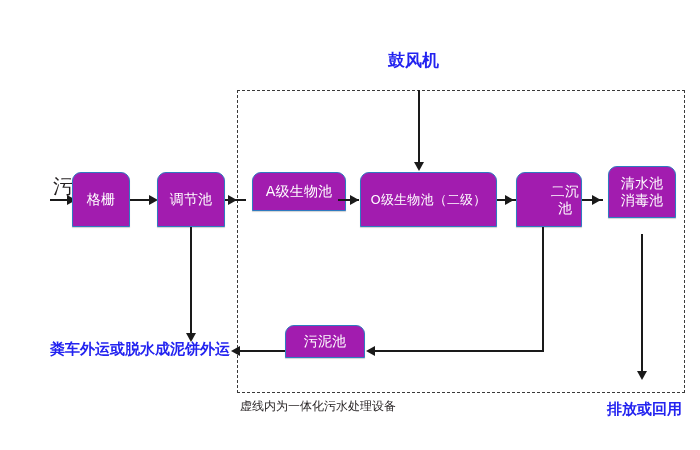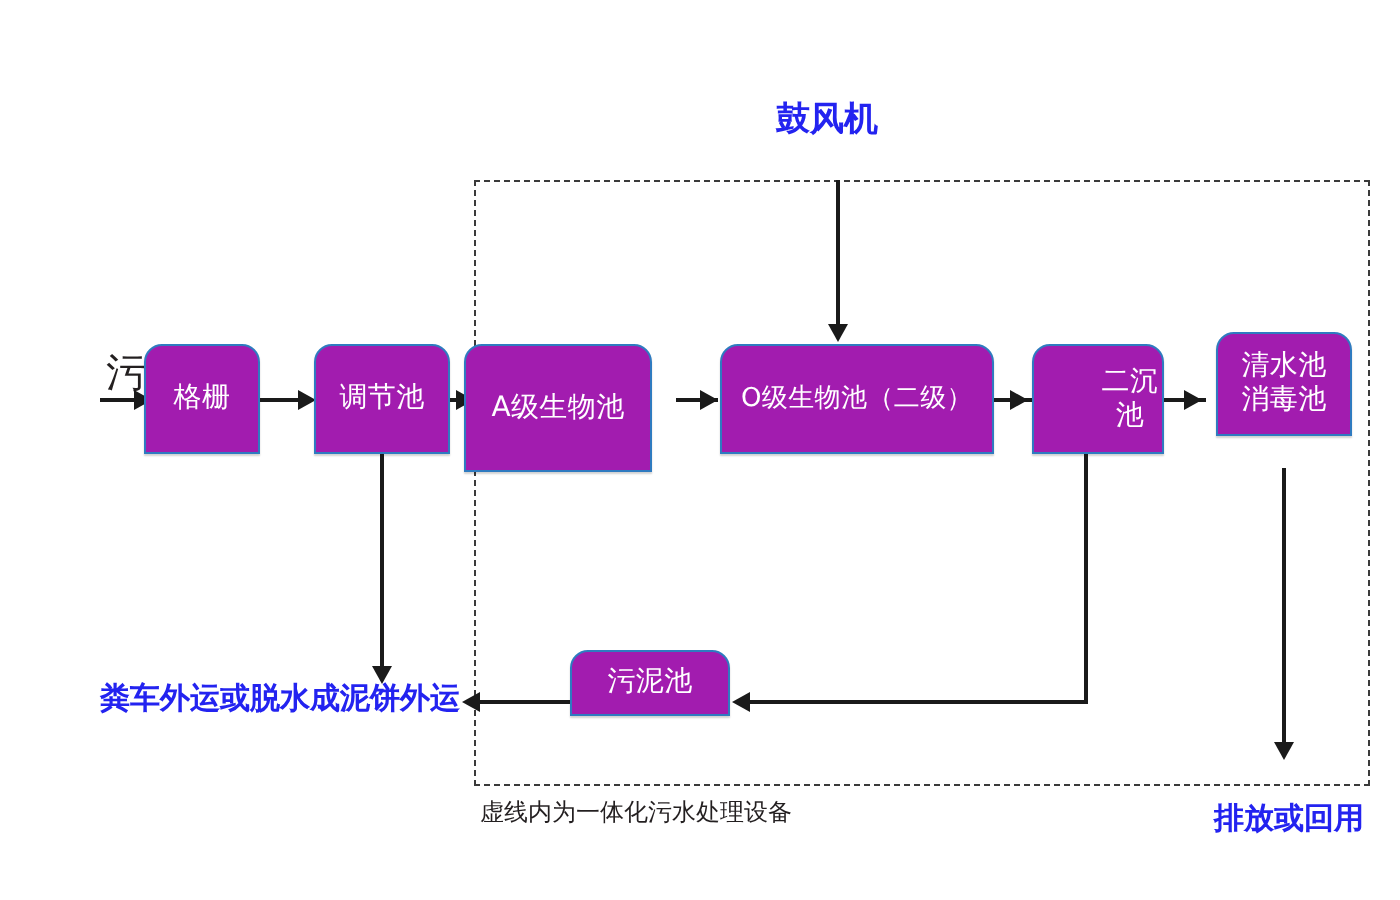--- a/index.html
+++ b/index.html
@@ -109,21 +109,21 @@
   <div class="arrow-r" style="left:149px; top:195px;"></div>
 
   <div class="node" style="left:157px; top:172px; width:68px; height:55px;">调节池</div>
 
   <div class="hline" style="left:225px; top:199px; width:21px;"></div>
   <div class="arrow-r" style="left:228px; top:195px;"></div>
 
   <div class="vline" style="left:190px; top:227px; width:2px; height:108px;"></div>
   <div class="arrow-d" style="left:186px; top:333px;"></div>
 
-  <div class="node" style="left:232px; top:172px; width:94px; height:64px;">A级生物池</div>
+  <div class="node" style="left:252px; top:172px; width:94px; height:39px;">A级生物池</div>
 
   <div class="hline" style="left:338px; top:199px; width:21px;"></div>
   <div class="arrow-r" style="left:350px; top:195px;"></div>
 
   <div class="node" style="left:360px; top:172px; width:137px; height:55px; font-size:13px;">O级生物池（二级）</div>
 
   <div class="label blue" style="left:388px; top:52px; font-size:17px;">鼓风机</div>
   <div class="vline" style="left:418px; top:90px; width:2px; height:74px;"></div>
   <div class="arrow-d" style="left:414px; top:162px;"></div>
 

